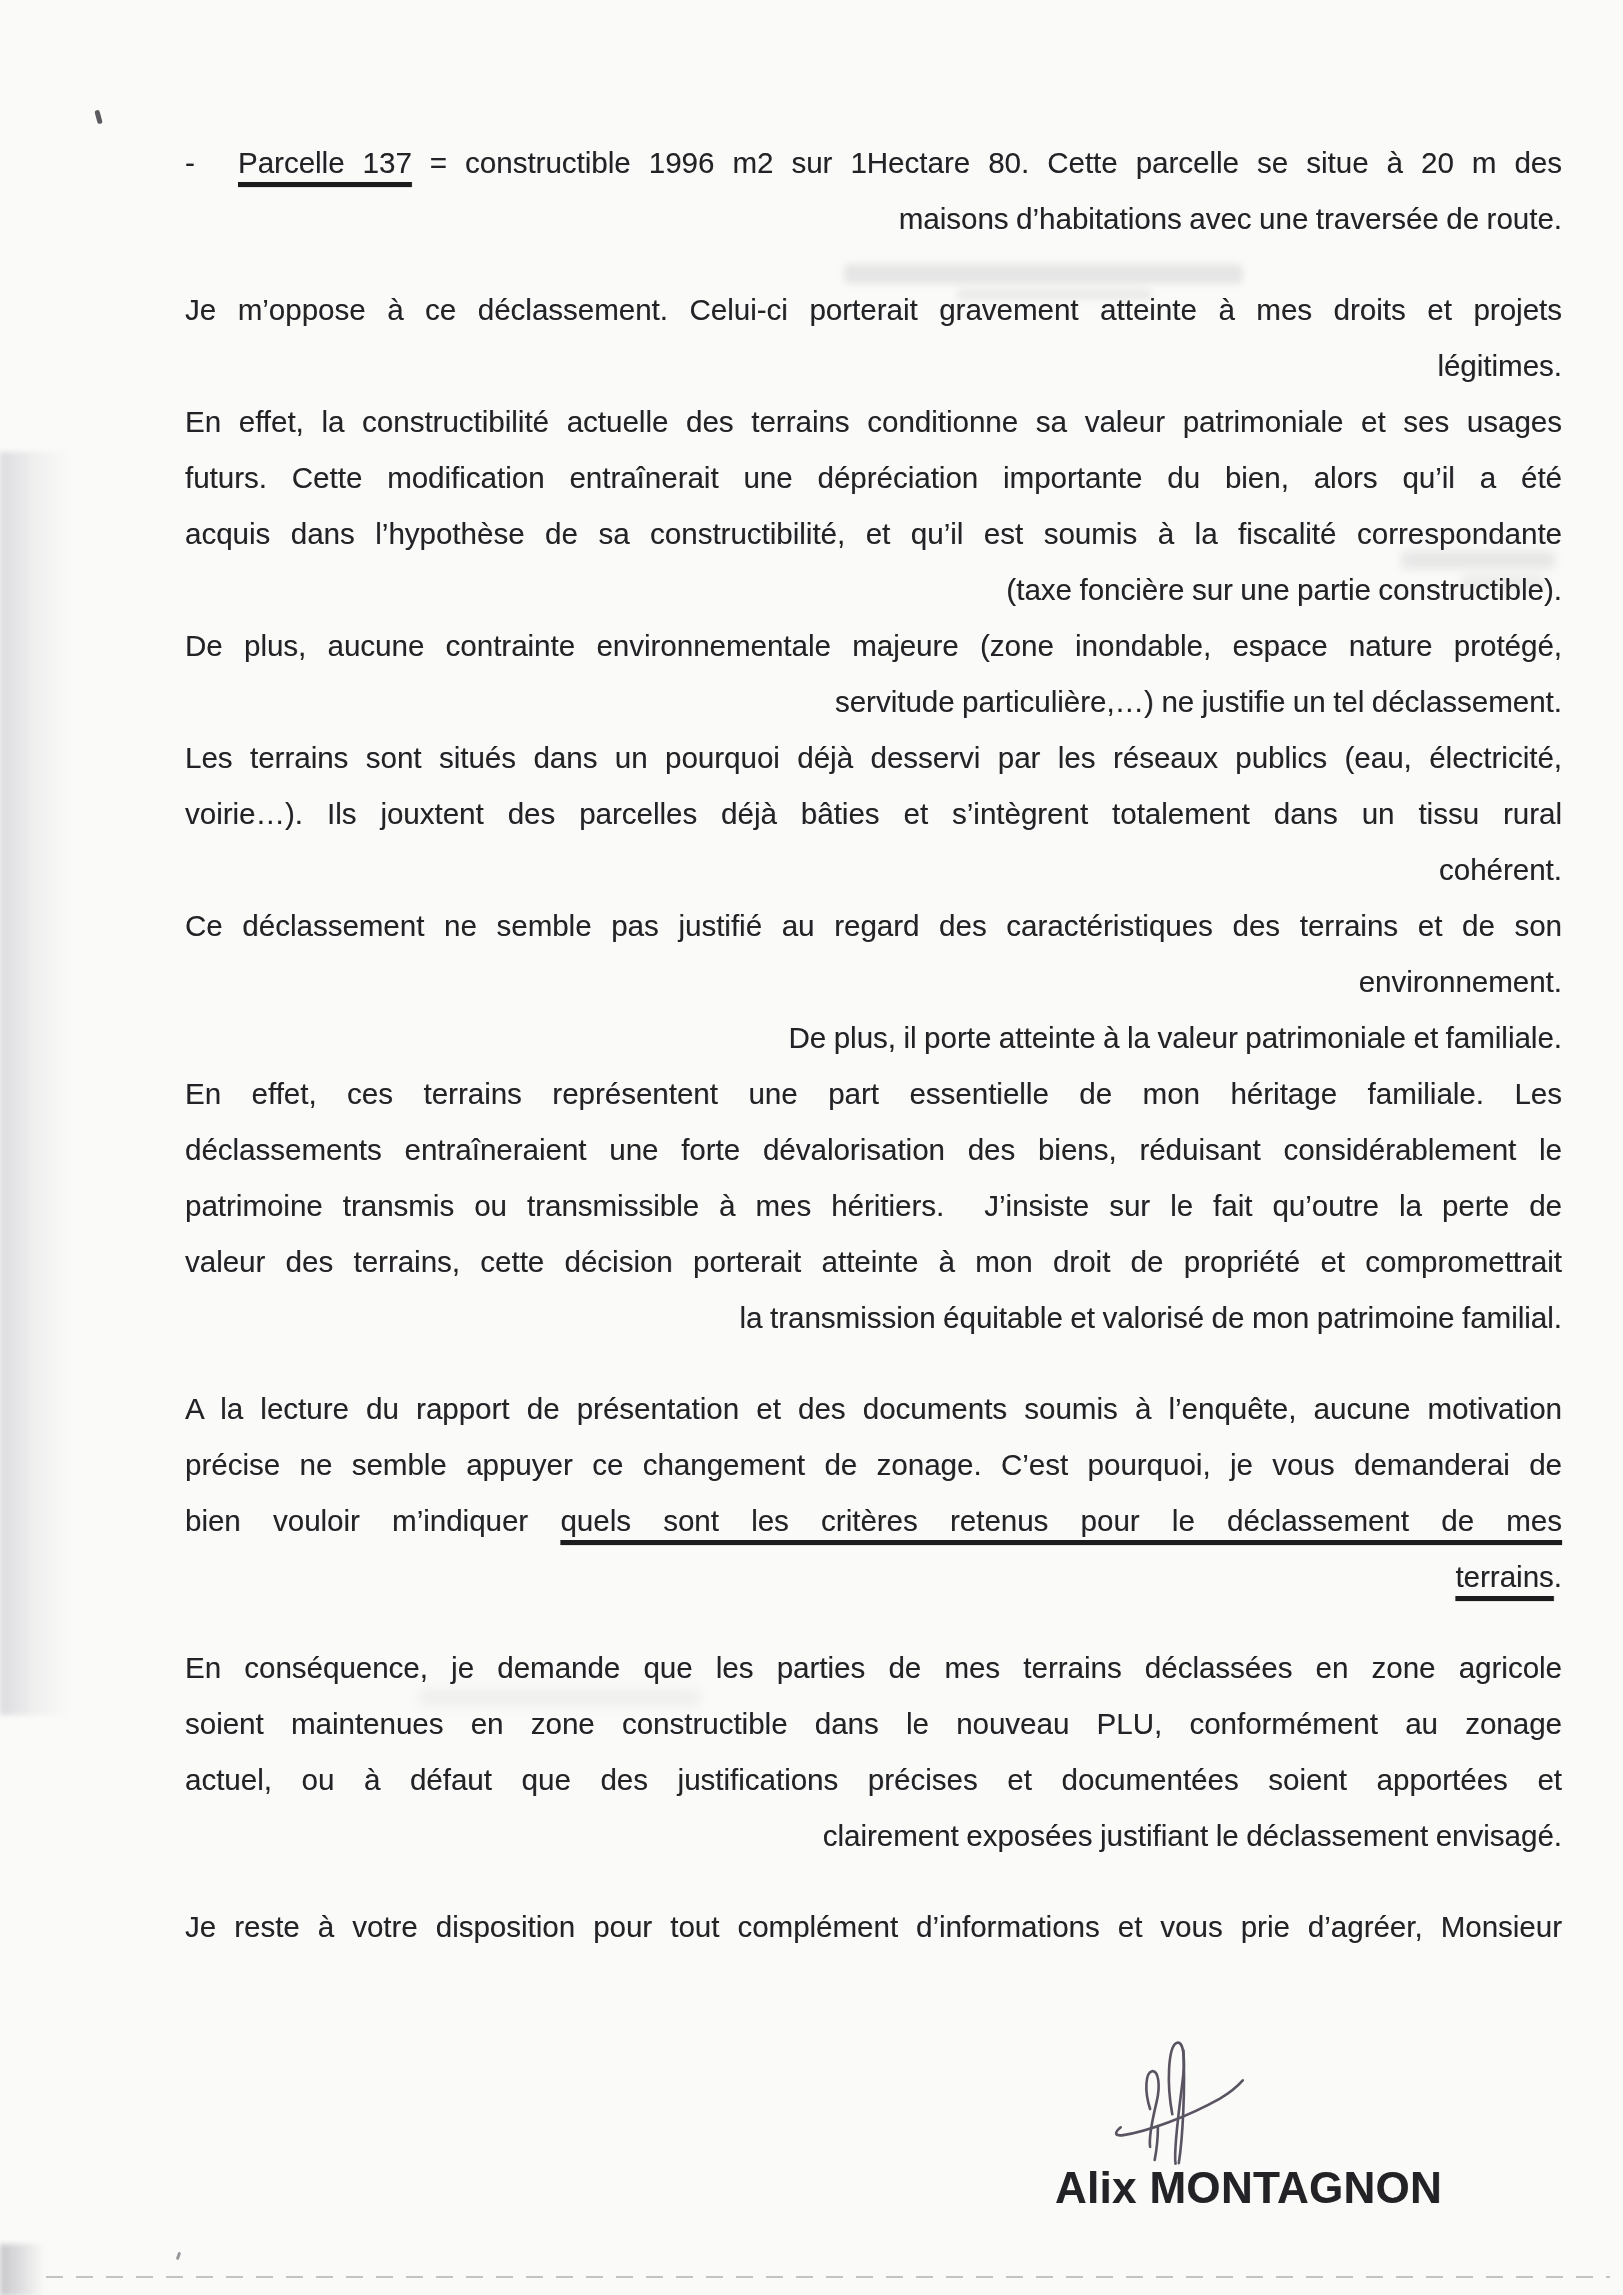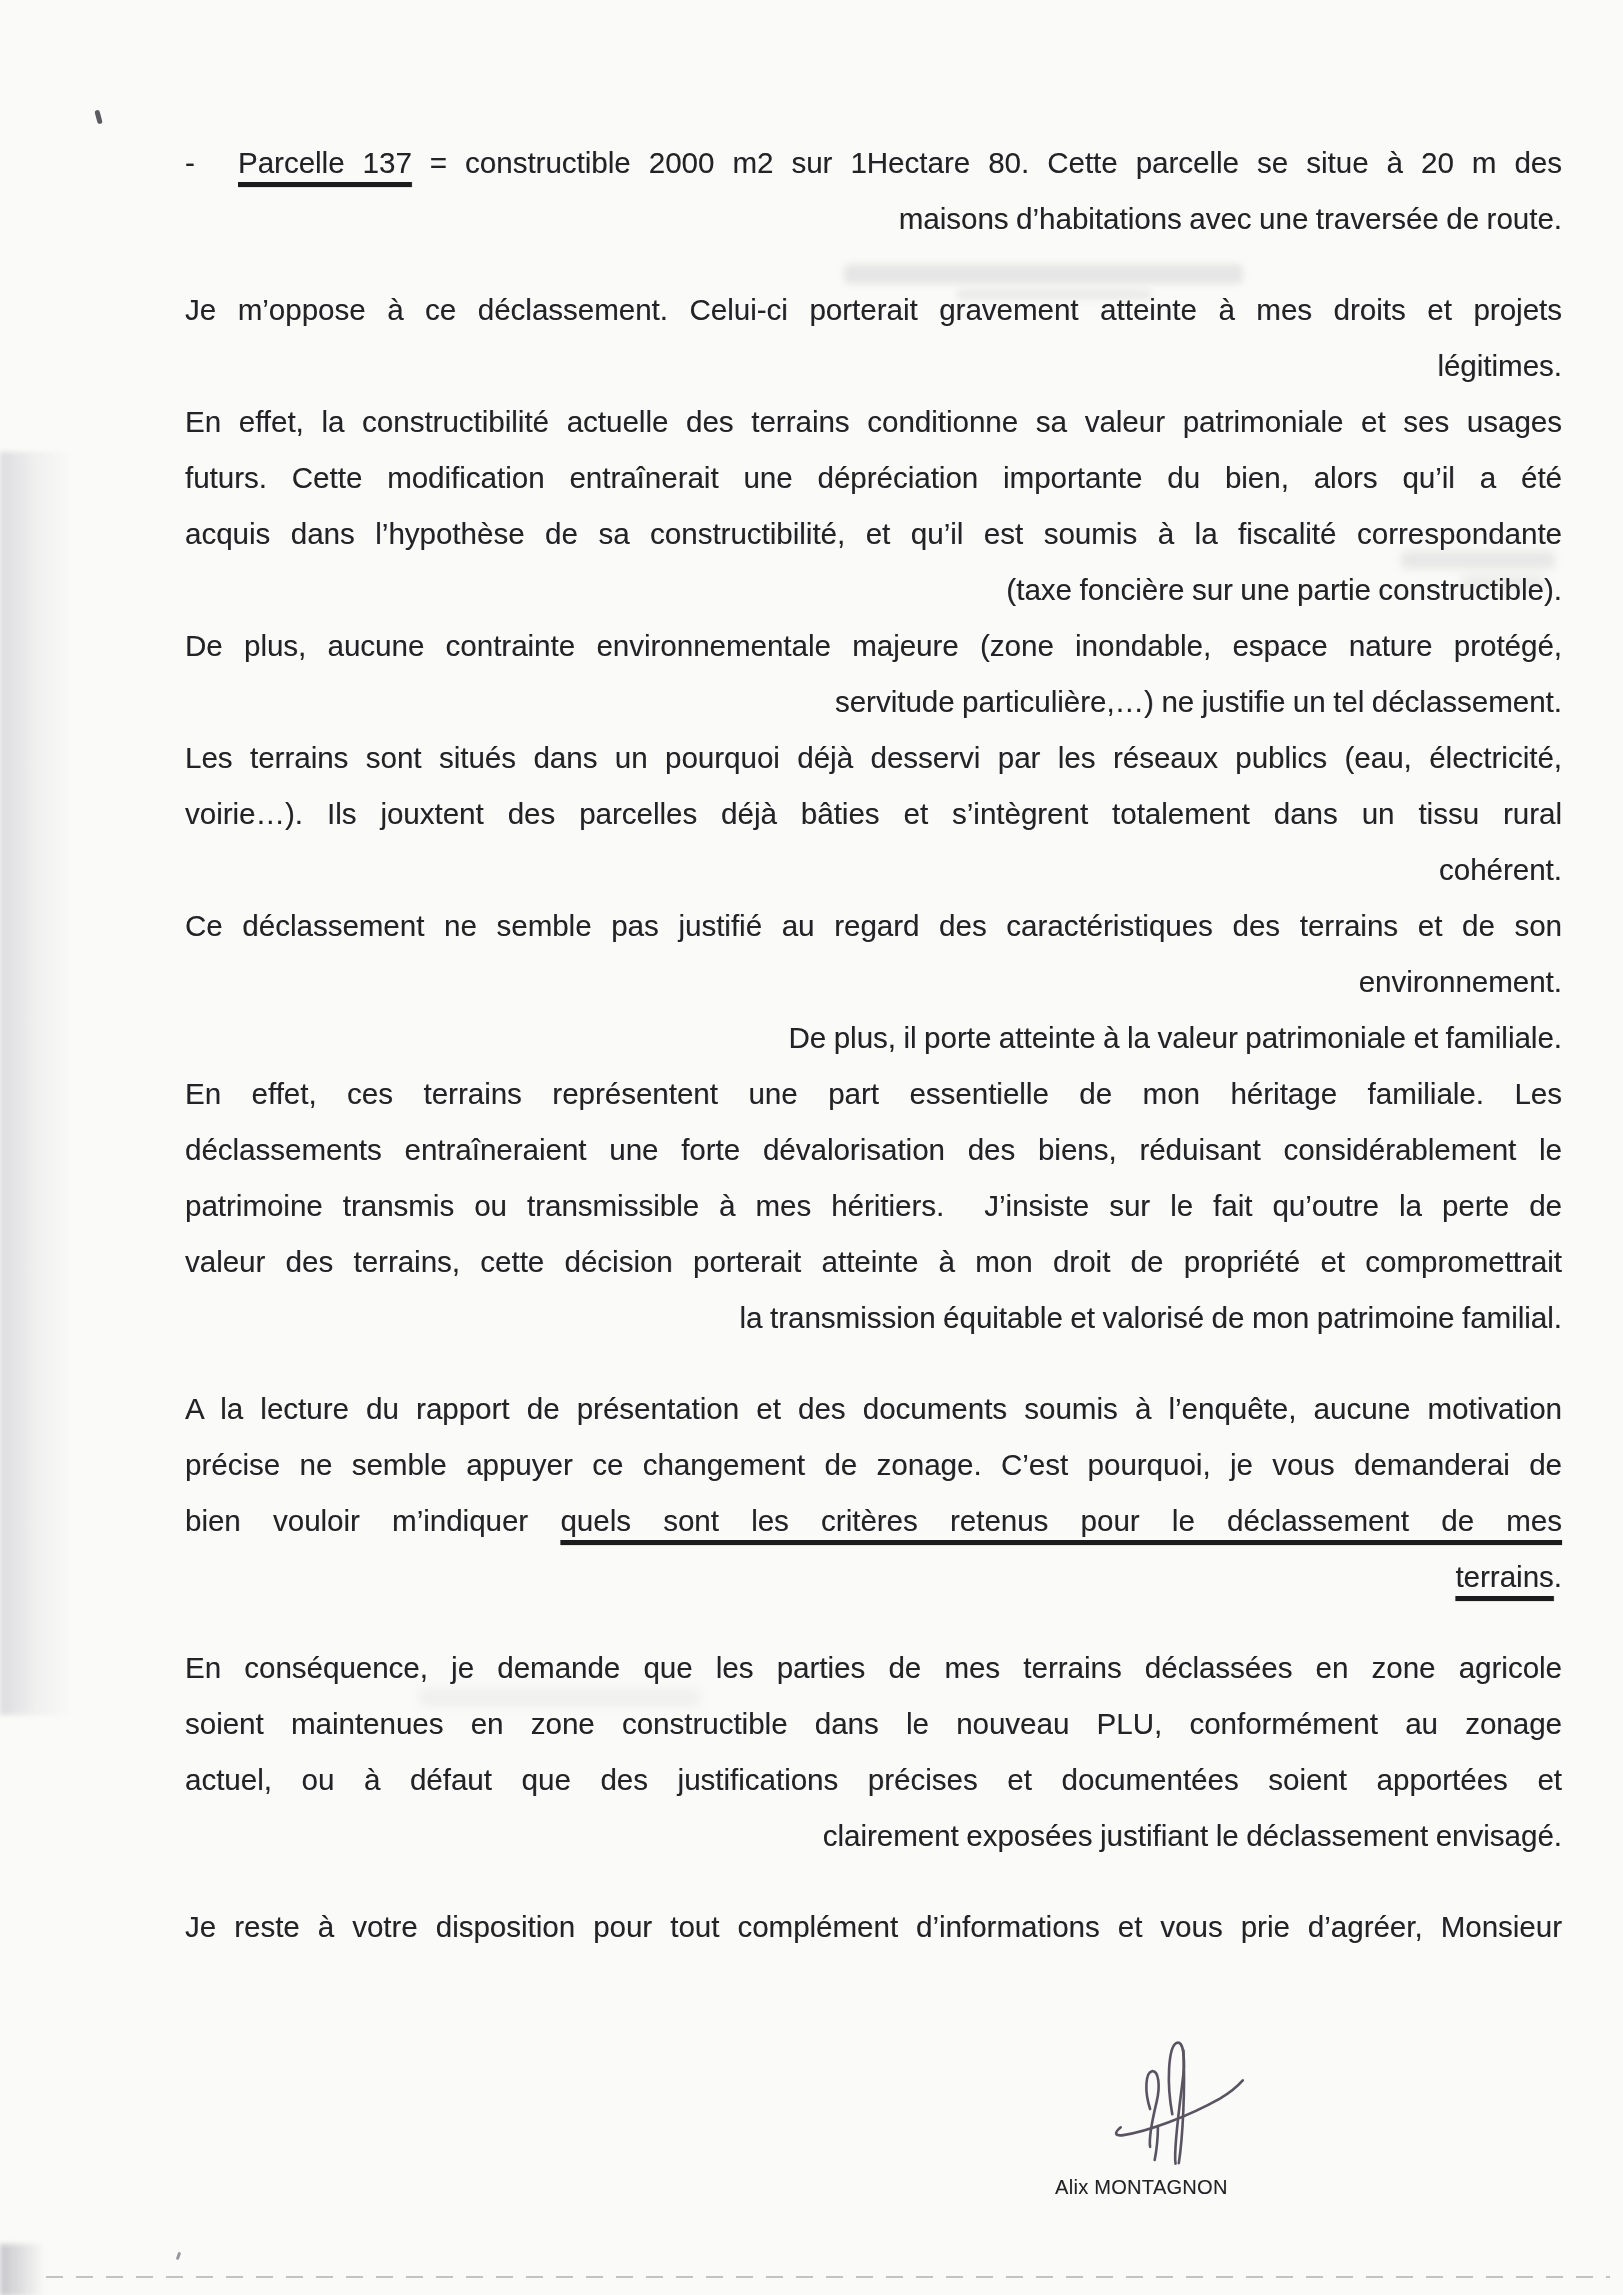--- a/index.html
+++ b/index.html
@@ -37,25 +37,26 @@
     text-underline-offset: 9.2px;
     text-decoration-color: #1c1c1f;
   }
 
   
   .signature-svg { position: absolute; left: 1109px; top: 2028px; }
   .signatory-name {
     position: absolute;
     left: 1055px;
     top: 2169px;
-    font-size: 20px;
+    font-size: 44px;
     line-height: 37px;
     letter-spacing: 0.3px;
     color: #232327;
     text-shadow: 0.3px 0.3px 0.3px rgba(35,35,40,0.3);
+    font-weight: bold;
   }
 
   
   .artifact { position: absolute; pointer-events: none; }
   .edge-shade-left {
     left: 0; top: 452px; width: 92px; height: 1263px;
     background: linear-gradient(90deg, rgba(176,176,186,0.40) 0%, rgba(198,198,206,0.18) 40%, rgba(255,255,255,0) 78%);
     filter: blur(2.6px);
   }
   .corner-smudge {
@@ -94,21 +95,21 @@
   <div class="artifact bottom-scan-line"></div>
   <div class="artifact tick-mark"></div>
   <div class="artifact speck"></div>
   <div class="artifact ghost g1"></div>
   <div class="artifact ghost g2"></div>
   <div class="artifact ghost g3"></div>
   <div class="artifact ghost g4"></div>
   <div class="artifact ghost g5"></div>
 
   <div class="letter">
-      <div class="line just bullet-indent"><span class="dash">-</span><span class="emph">Parcelle 137</span><span> = constructible 2000 m2 sur 1Hectare 80. Cette parcelle se situe à 20 m des</span></div>
+      <div class="line just bullet-indent"><span class="dash">-</span><span class="emph">Parcelle 137</span><span> = constructible 1996 m2 sur 1Hectare 80. Cette parcelle se situe à 20 m des</span></div>
       <div class="line bullet-indent"><span>maisons d’habitations avec une traversée de route.</span></div>
       <div class="line just gap"><span>Je m’oppose à ce déclassement. Celui-ci porterait gravement atteinte à mes droits et projets</span></div>
       <div class="line"><span>légitimes.</span></div>
       <div class="line just"><span>En effet, la constructibilité actuelle des terrains conditionne sa valeur patrimoniale et ses usages</span></div>
       <div class="line just"><span>futurs. Cette modification entraînerait une dépréciation importante du bien, alors qu’il a été</span></div>
       <div class="line just"><span>acquis dans l’hypothèse de sa constructibilité, et qu’il est soumis à la fiscalité correspondante</span></div>
       <div class="line"><span>(taxe foncière sur une partie constructible).</span></div>
       <div class="line just"><span>De plus, aucune contrainte environnementale majeure (zone inondable, espace nature protégé,</span></div>
       <div class="line"><span>servitude particulière,…) ne justifie un tel déclassement.</span></div>
       <div class="line just"><span>Les terrains sont situés dans un pourquoi déjà desservi par les réseaux publics (eau, électricité,</span></div>

